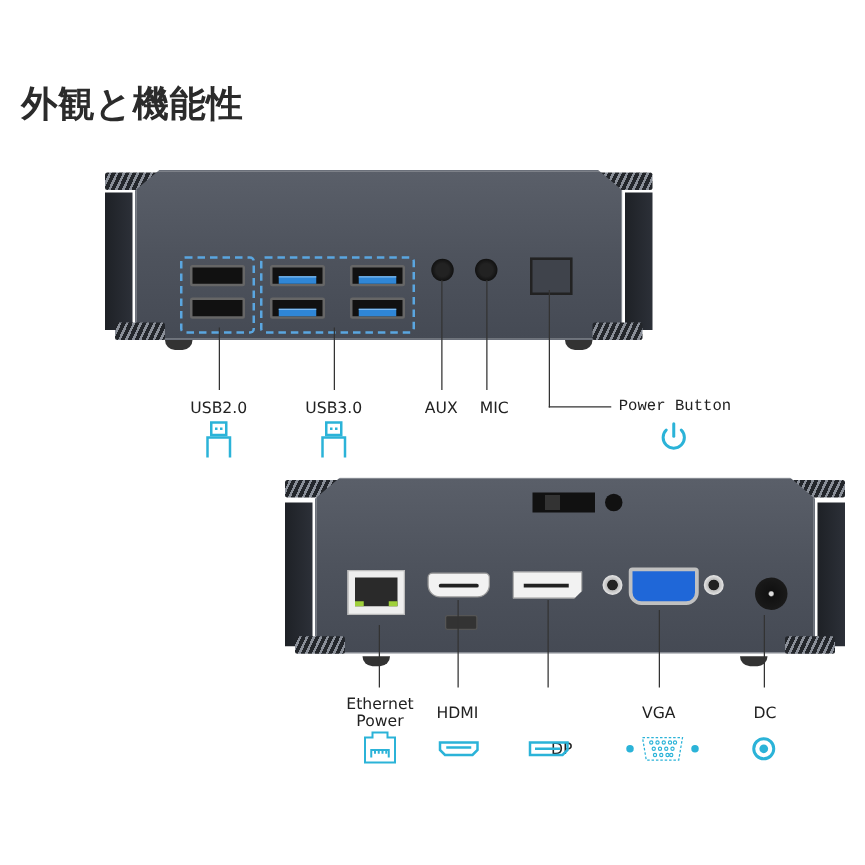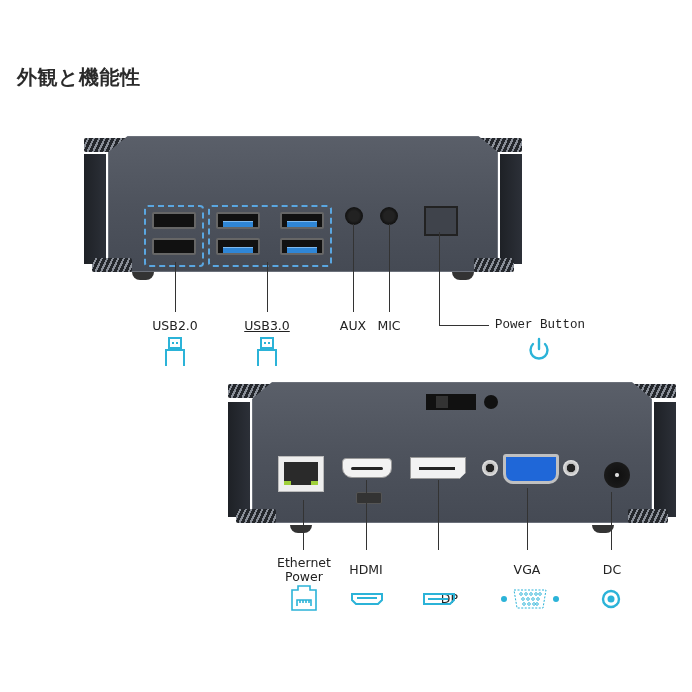--- a/index.html
+++ b/index.html
@@ -1,17 +1,17 @@
 <!DOCTYPE html>
 <html><head>
 <meta charset="utf-8">
 <style>
   html,body{margin:0;padding:0;background:#fff;}
   body{width:692px;height:692px;position:relative;overflow:hidden;font-family:"DejaVu Sans","Liberation Sans",sans-serif;color:#222;}
-  .title{position:absolute;left:17px;top:64px;font-size:20px;font-weight:bold;color:#2b2b2b;letter-spacing:0.5px;}
+  .title{position:absolute;left:17px;top:64px;font-size:29px;font-weight:bold;color:#2b2b2b;letter-spacing:0.5px;}
   .device{position:absolute;}
   .dev-side{position:absolute;top:22px;bottom:18px;width:22px;background:linear-gradient(90deg,#1e2126,#2c3038);}
   .dev-face{position:absolute;background:linear-gradient(180deg,#5a5f69 0%,#4e535d 50%,#454a54 100%);border:1px solid #6b707a;}
   .vent{position:absolute;height:14px;width:52px;background:repeating-linear-gradient(115deg,#23262b 0 3px,#8a8f98 3px 5px);border-radius:2px;}
   .foot{position:absolute;width:22px;height:8px;border-radius:0 0 11px 11px;background:#333;}
   .usb{position:absolute;width:44px;height:17px;background:#111;border:2px solid #666;border-radius:2px;box-sizing:border-box;}
   .usb .tongue{position:absolute;left:5px;right:5px;top:7px;height:5px;background:#1b1b1b;border-top:1px solid #555;}
   .usb.blue .tongue{background:#2f86d6;border-top:1px solid #7fbaf0;}
   .dash{position:absolute;border:2px dashed #5aa6e0;border-radius:4px;box-sizing:border-box;}
   .jack{position:absolute;width:18px;height:18px;border-radius:50%;background:radial-gradient(circle,#222 40%,#111 70%,#555 100%);}
@@ -74,23 +74,23 @@
 </div>
 
 <div class="line" style="left:175px;top:262px;width:1px;height:50px;"></div>
 <div class="line" style="left:267px;top:262px;width:1px;height:50px;"></div>
 <div class="line" style="left:353px;top:224px;width:1px;height:88px;"></div>
 <div class="line" style="left:389px;top:224px;width:1px;height:88px;"></div>
 <div class="line" style="left:439px;top:232px;width:1px;height:94px;"></div>
 <div class="line" style="left:439px;top:325px;width:50px;height:1px;"></div>
 
 <div class="lbl" style="left:147px;top:318px;width:56px;">USB2.0</div>
-<div class="lbl" style="left:239px;top:318px;width:56px;text-decoration:underline;">USB3.0</div>
+<div class="lbl" style="left:239px;top:318px;width:56px;">USB3.0</div>
 <div class="lbl" style="left:335px;top:318px;width:36px;">AUX</div>
-<div class="lbl" style="left:371px;top:318px;width:36px;">MIC</div>
+<div class="lbl" style="left:371px;top:318px;width:36px;text-align:right;">MIC</div>
 <div class="lbl" style="left:492px;top:318px;width:96px;font-family:Liberation Mono, monospace;">Power Button</div>
 
 <svg class="ico" style="left:163px;top:336px;" width="24" height="32" viewBox="0 0 24 32">
     <g fill="none" stroke="#2bb3d8" stroke-width="2">
       <rect x="6" y="2" width="12" height="10"></rect>
       <path d="M3 30V14h18v16"></path>
     </g>
     <rect x="9" y="6" width="2" height="2" fill="#2bb3d8"></rect>
     <rect x="13" y="6" width="2" height="2" fill="#2bb3d8"></rect>
   </svg>

